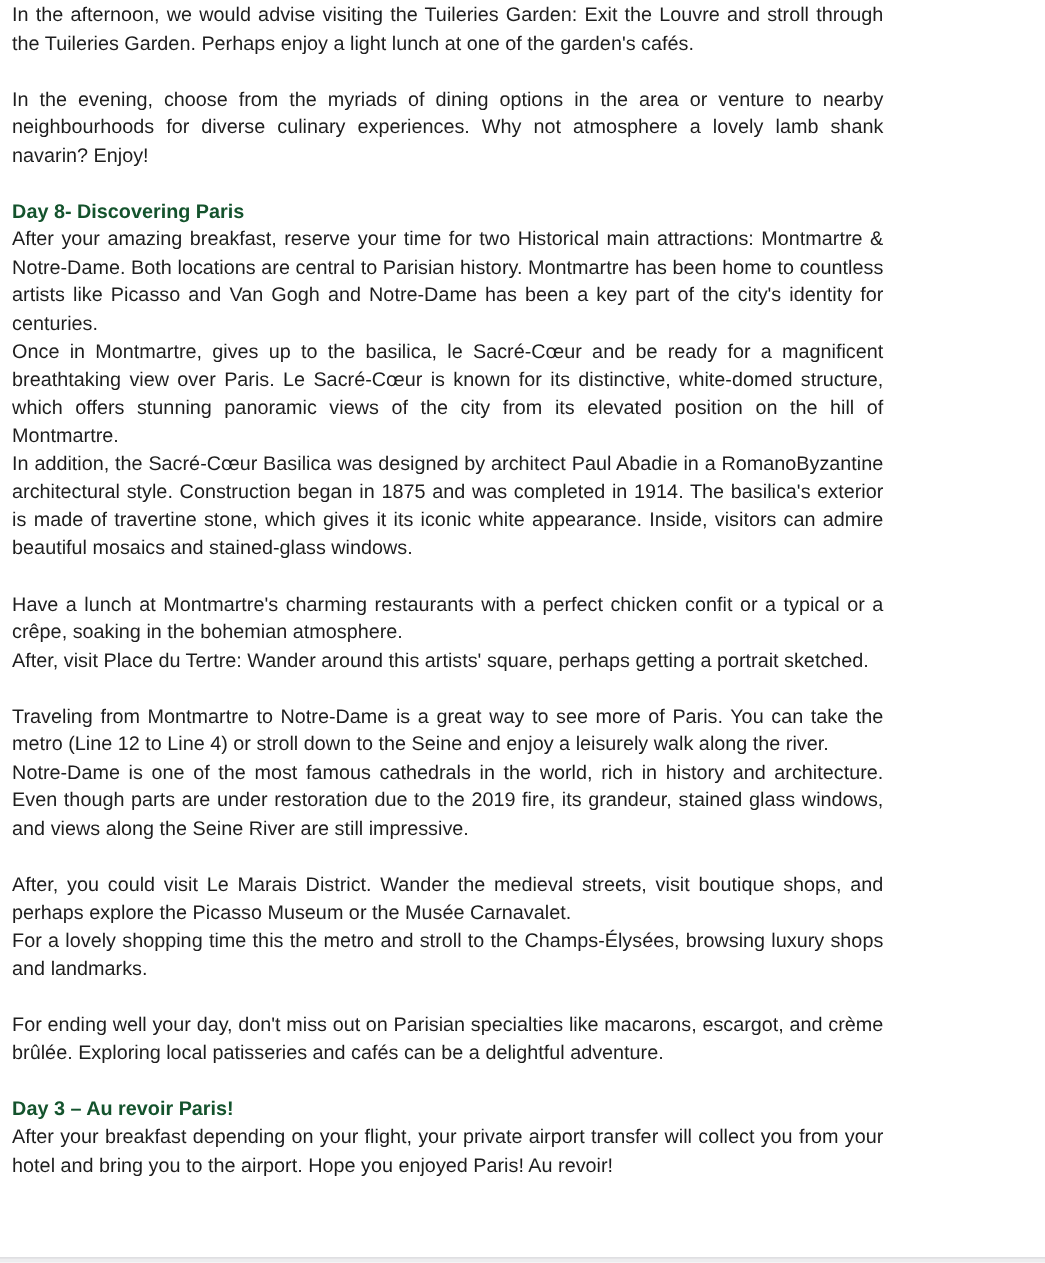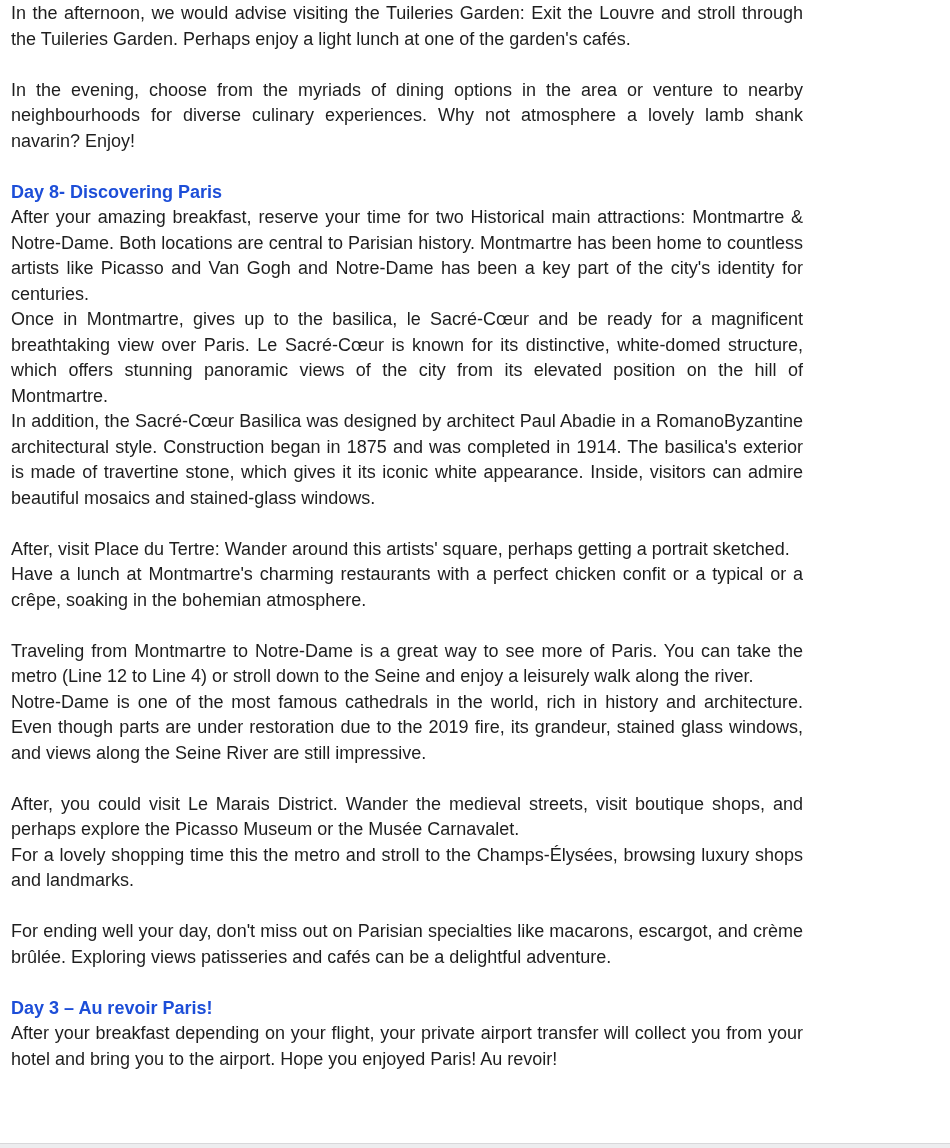--- a/index.html
+++ b/index.html
@@ -23,21 +23,21 @@
     overflow: hidden;
   }
   .doc-para {
     text-align: justify;
     font-weight: 400;
   }
   .doc-heading {
     font-size: 18px;
     line-height: 25.5px;
     font-weight: 700;
-    color: #1d4ed8;
+    color: #14532d;
     text-align: left;
   }
   .doc-spacer {
     height: 25.5px;
   }
   .bottom-strip {
     position: absolute;
     left: 0;
     bottom: 0;
     width: 950px;
@@ -52,27 +52,27 @@
 <div class="doc" id="doc-body">
     <p class="doc-para">In the afternoon, we would advise visiting the Tuileries Garden: Exit the Louvre and stroll through the Tuileries Garden. Perhaps enjoy a light lunch at one of the garden's cafés.</p>
     <div class="doc-spacer"></div>
     <p class="doc-para">In the evening, choose from the myriads of dining options in the area or venture to nearby neighbourhoods for diverse culinary experiences. Why not atmosphere a lovely lamb shank navarin? Enjoy!</p>
     <div class="doc-spacer"></div>
     <h3 class="doc-heading">Day 8- Discovering Paris</h3>
     <p class="doc-para">After your amazing breakfast, reserve your time for two Historical main attractions: Montmartre &amp; Notre-Dame.  Both locations are central to Parisian history. Montmartre has been home to countless artists like Picasso and Van Gogh and Notre-Dame has been a key part of the city's identity for centuries.</p>
     <p class="doc-para">Once in Montmartre, gives up to the basilica, le Sacré-Cœur and be ready for a magnificent breathtaking view over Paris. Le Sacré-Cœur is known for its distinctive, white-domed structure, which offers stunning panoramic views of the city from its elevated position on the hill of Montmartre.</p>
     <p class="doc-para">In addition, the Sacré-Cœur Basilica was designed by architect Paul Abadie in a RomanoByzantine architectural style. Construction began in 1875 and was completed in 1914. The basilica's exterior is made of travertine stone, which gives it its iconic white appearance. Inside, visitors can admire beautiful mosaics and stained-glass windows.</p>
     <div class="doc-spacer"></div>
+    <p class="doc-para">Have a lunch at Montmartre's charming restaurants with a perfect chicken confit or a typical or a crêpe, soaking in the bohemian atmosphere.</p>
     <p class="doc-para">After, visit Place du Tertre: Wander around this artists' square, perhaps getting a portrait sketched.</p>
-    <p class="doc-para">Have a lunch at Montmartre's charming restaurants with a perfect chicken confit or a typical or a crêpe, soaking in the bohemian atmosphere.</p>
     <div class="doc-spacer"></div>
     <p class="doc-para">Traveling from Montmartre to Notre-Dame is a great way to see more of Paris. You can take the metro (Line 12 to Line 4) or stroll down to the Seine and enjoy a leisurely walk along the river.</p>
     <p class="doc-para">Notre-Dame is one of the most famous cathedrals in the world, rich in history and architecture. Even though parts are under restoration due to the 2019 fire, its grandeur, stained glass windows, and views along the Seine River are still impressive.</p>
     <div class="doc-spacer"></div>
     <p class="doc-para">After, you could visit Le Marais District. Wander the medieval streets, visit boutique shops, and perhaps explore the Picasso Museum or the Musée Carnavalet.</p>
     <p class="doc-para">For a lovely shopping time this the metro and stroll to the Champs-Élysées, browsing luxury shops and landmarks.</p>
     <div class="doc-spacer"></div>
-    <p class="doc-para">For ending well your day, don't miss out on Parisian specialties like macarons, escargot, and crème brûlée. Exploring views patisseries and cafés can be a delightful adventure.</p>
+    <p class="doc-para">For ending well your day, don't miss out on Parisian specialties like macarons, escargot, and crème brûlée. Exploring local patisseries and cafés can be a delightful adventure.</p>
     <div class="doc-spacer"></div>
     <h3 class="doc-heading">Day 3 – Au revoir Paris!</h3>
     <p class="doc-para">After your breakfast depending on your flight, your private airport transfer will collect you from your hotel and bring you to the airport. Hope you enjoyed Paris! Au revoir!</p>
   </div>
 <div class="bottom-strip"></div>
 
 </body></html>

